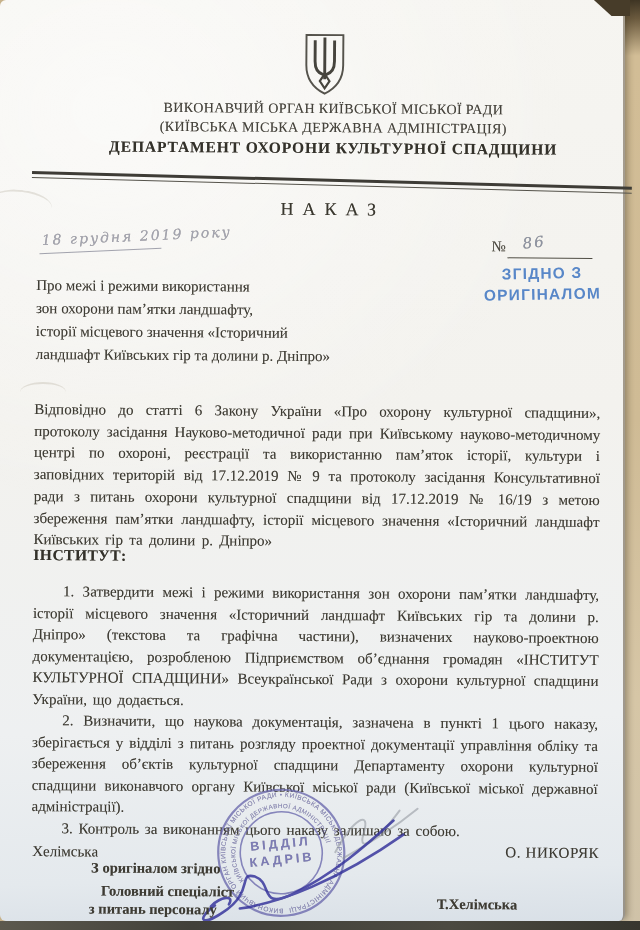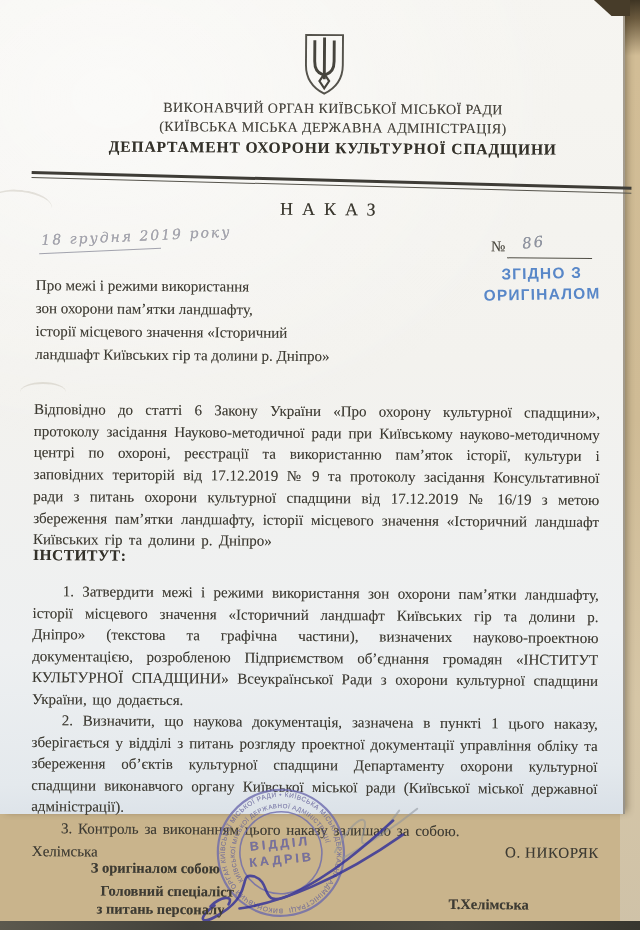--- a/index.html
+++ b/index.html
@@ -15,27 +15,28 @@
     background:linear-gradient(180deg,#3f3524 0%,#6b5a3e 2%,#d2bd96 6%,
                #cfbb95 45%,#d6c6a6 75%,#cfc2a8 100%);
   }
   .desk-corner {
     position:absolute; left:586px; top:0; width:44px; height:16px;
     background:#473c29; clip-path:polygon(18% 0,100% 0,100% 100%,58% 100%);
     z-index:2;
   }
   
   .paper {
-    position:absolute; left:0; top:0; width:623px; height:814px;
+    position:absolute; left:0; top:0; width:623px; height:921px;
     background:
       radial-gradient(120% 70% at 18% 12%, rgba(255,255,255,.55), rgba(255,255,255,0) 60%),
       linear-gradient(178deg,#f6f5f1 0%,#f3f2ee 45%,#eef0f1 78%,#e4e9ed 94%,#d9e0e7 100%);
     border-right:2px solid rgba(95,80,58,.55);
     box-shadow:4px 0 7px -2px rgba(60,50,30,.45);
     z-index:1;
+    border-radius:6px;
   }
   .bottom-band {
     position:absolute; left:0; bottom:0; width:640px; height:9px;
     background:linear-gradient(90deg,#5c594e,#41403a 30%,#4c4a41 70%,#37362f);
     z-index:6;
   }
   .crease { position:absolute; border-top:2px solid rgba(150,140,120,.22); border-radius:50%; }
   .crease.c1 { left:-10px; top:190px; width:62px; height:26px; transform:rotate(7deg); }
   .crease.c2 { left:20px; top:382px; width:46px; height:18px; }
 
@@ -91,22 +92,22 @@
     font-size:15.5px; letter-spacing:.5px; color:#33312a; }
   .items { position:absolute; left:34px; top:583px; width:566px;
     font-size:15px; line-height:21.5px; text-align:justify; word-spacing:2px; }
   .items p { margin:0; text-indent:30px; }
 
   .sig-director { position:absolute; left:35px; top:845px; font-size:15px; }
   .sig-director-name { position:absolute; left:450px; top:843px; width:152px;
     text-align:right; font-size:15px; letter-spacing:.6px; }
   .sig-certified { position:absolute; left:94px; top:861px; font-weight:bold; font-size:14.5px; }
   .sig-spec1 { position:absolute; left:104px; top:884px; font-weight:bold; font-size:14.5px; }
-  .sig-spec2 { position:absolute; left:100px; top:902px; font-weight:bold; font-size:14.5px; }
-  .sig-spec-name { position:absolute; left:452px; top:895px; font-weight:bold; font-size:14.5px; }
+  .sig-spec2 { position:absolute; left:92px; top:902px; font-weight:bold; font-size:14.5px; }
+  .sig-spec-name { position:absolute; left:440px; top:895px; font-weight:bold; font-size:14.5px; }
 
   .hr-stamp { position:absolute; left:198px; top:780px; opacity:.78; }
   .signatures { position:absolute; left:188px; top:780px; }
 </style>
 </head>
 <body>
 
 <div class="photo">
   <div class="desk-strip"></div>
   <div class="desk-corner"></div>
@@ -196,21 +197,21 @@
           <g fill="none" stroke="#32309a" stroke-width="2.6" stroke-linecap="round" opacity=".82">
             <path d="M30,126 C10,141 18,147 38,133 C70,112 52,92 70,97 C88,103 74,131 108,114 C148,94 180,66 208,40"></path>
             <path d="M55,129 C95,123 152,101 218,54"></path>
             <path d="M26,127 C36,117 50,115 44,125"></path>
           </g>
         </svg>
       </div>
 
       <div class="sig-director">Хелімська</div>
       <div class="sig-director-name">О. НИКОРЯК</div>
-      <div class="sig-certified">З оригіналом собою</div>
+      <div class="sig-certified">З оригіналом згідно</div>
       <div class="sig-spec1">Головний спеціаліст</div>
       <div class="sig-spec2">з питань персоналу</div>
       <div class="sig-spec-name">Т.Хелімська</div>
 
     </div>
   </div>
 
   <div class="bottom-band"></div>
 </div>
 

